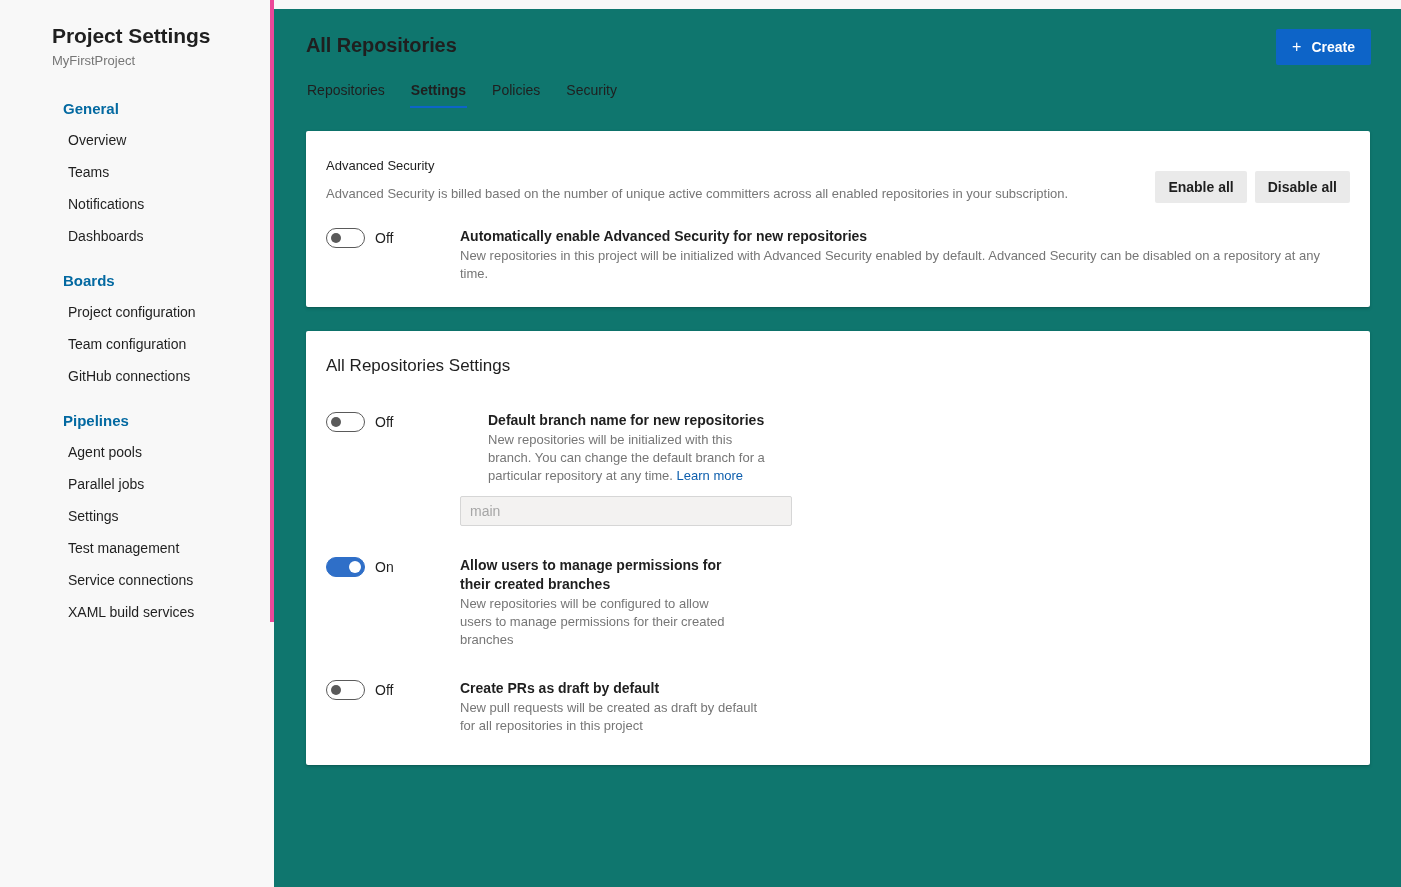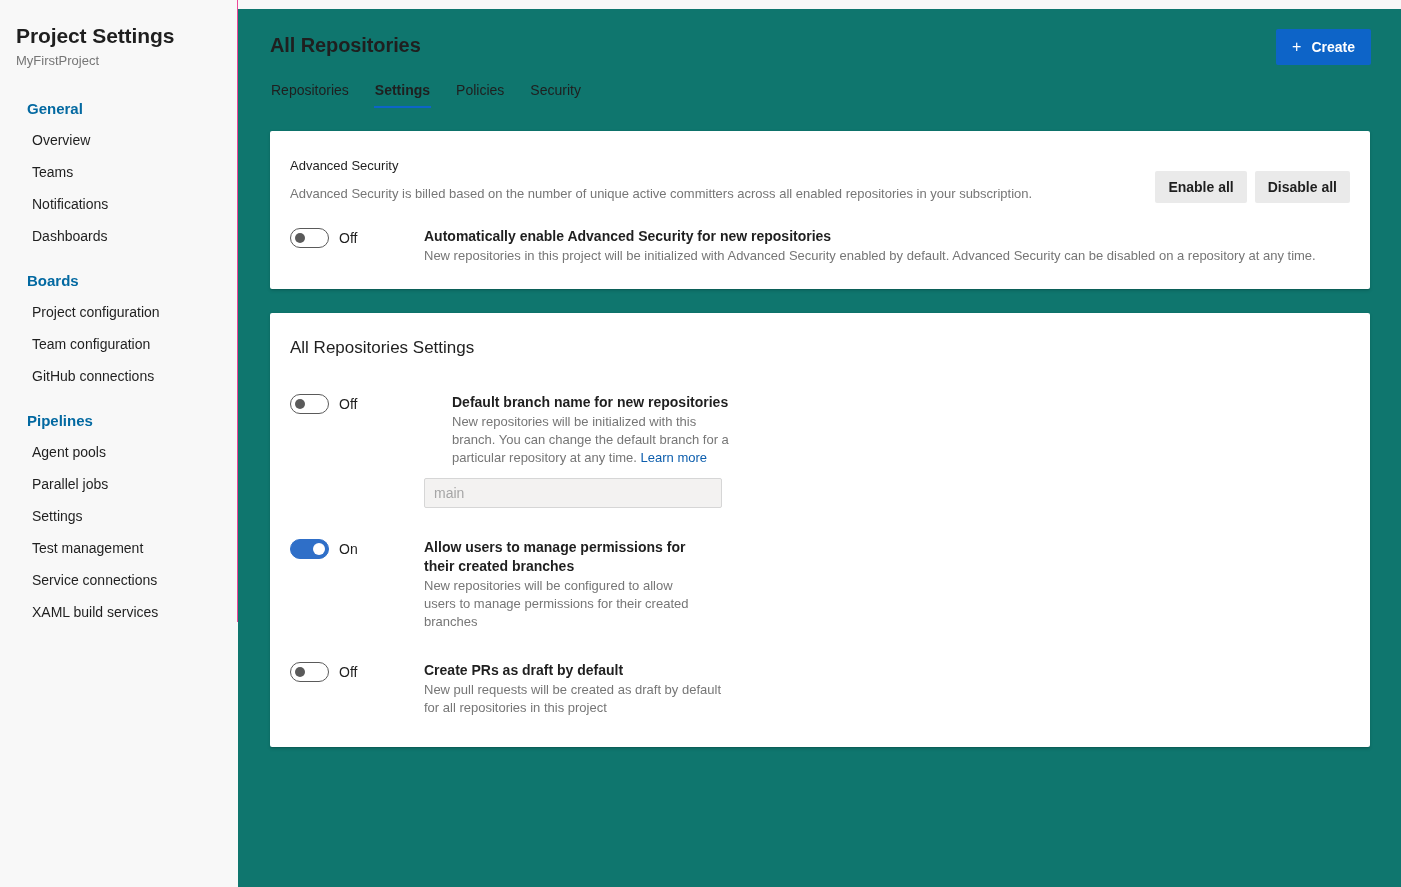--- a/index.html
+++ b/index.html
@@ -22,24 +22,25 @@
     width: 1401px;
     height: 887px;
   }
 
   
   #sidebar {
     width: 238px;
     min-width: 238px;
     height: 622px;
     background: #f8f8f8;
-    border-right: 1px solid #ec4899;
+    border-right: 4px solid #ec4899;
     padding-top: 22px;
     overflow: hidden;
     position: relative;
+    margin-left: 36px;
   }
 
   .sb-title {
     font-size: 21px;
     font-weight: 600;
     color: #1f1f1f;
     padding: 0 16px;
     letter-spacing: -0.1px;
     line-height: 28px;
   }
@@ -284,21 +285,21 @@
     line-height: 18px;
     margin-top: 1px;
   }
 
   .w-narrow { max-width: 318px; padding-left: 28px; }
   .w-narrow-2 { max-width: 283px; }
   .w-narrow-3 { max-width: 311px; }
 
   .branch-input {
     margin-top: 11px;
-    width: 298px;
+    width: 332px;
     height: 30px;
     background: #f3f2f1;
     border: 1px solid #d6d6d6;
     border-radius: 2px;
     font-family: "Liberation Sans", sans-serif;
     font-size: 14px;
     color: #1f1f1f;
     padding: 0 9px;
   }
   .branch-input::placeholder { color: #a6a6a6; }

